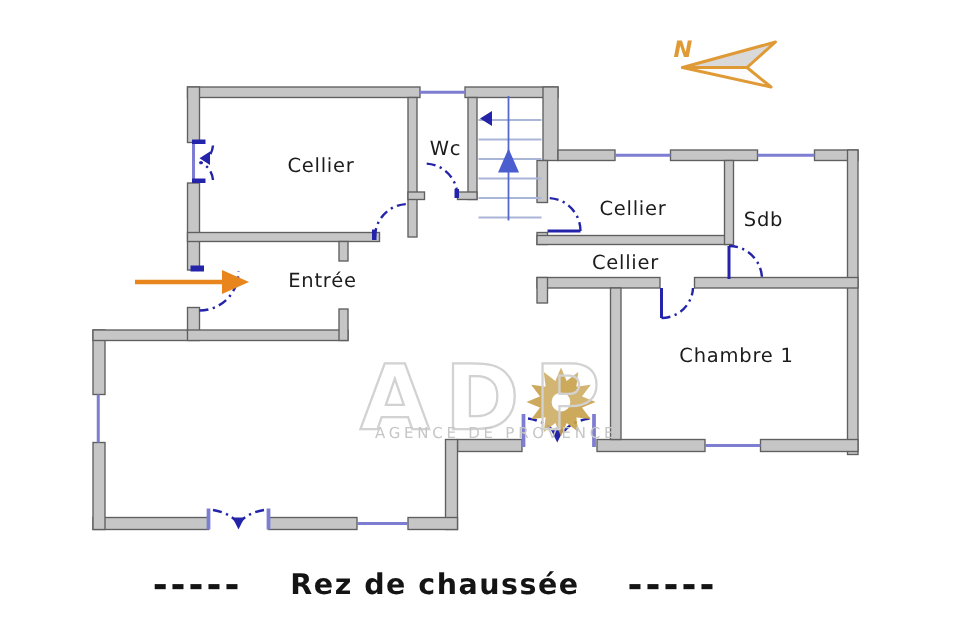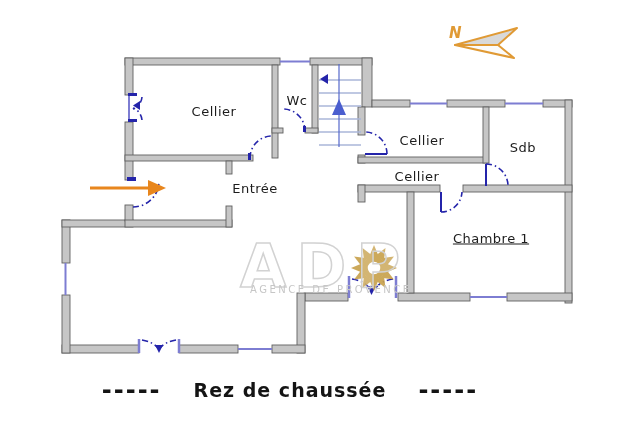--- a/index.html
+++ b/index.html
@@ -8,25 +8,25 @@
     font-family:"DejaVu Sans","Liberation Sans",sans-serif;
   }
   .plan-svg{position:absolute;left:0;top:0;z-index:1;}
   .room-label{
     position:absolute;z-index:4;transform:translate(-50%,-50%);
     font-size:13px;color:#1c1c1c;white-space:nowrap;letter-spacing:0.5px;
   }
   .lbl-cuisine{left:214px;top:111px;}
   .lbl-wc{left:297px;top:100px;}
   .lbl-cellier{left:422px;top:140px;}
-  .lbl-sdb{left:523px;top:147px;}
+  .lbl-sdb{left:509px;top:147px;}
   .lbl-couloir{left:417px;top:176px;}
-  .lbl-entree{left:215px;top:188px;margin-left:40px;}
+  .lbl-entree{left:215px;top:188px;}
   .lbl-sejour{left:271px;top:251px;}
-  .lbl-chambre1{left:491px;top:238px;text-decoration:underline;}
+  .lbl-chambre1{left:491px;top:238px;}
   .watermark-brand{
     position:absolute;z-index:2;left:240px;top:236px;
     font-size:60px;font-weight:bold;letter-spacing:10px;line-height:1;
     color:rgba(255,255,255,0.15);-webkit-text-stroke:1.5px #d2d2d2;
   }
   .watermark-subtitle{
     position:absolute;z-index:3;left:250px;top:284px;
     font-size:10px;color:#c6c6c6;letter-spacing:2.5px;white-space:nowrap;
   }
   .caption{

